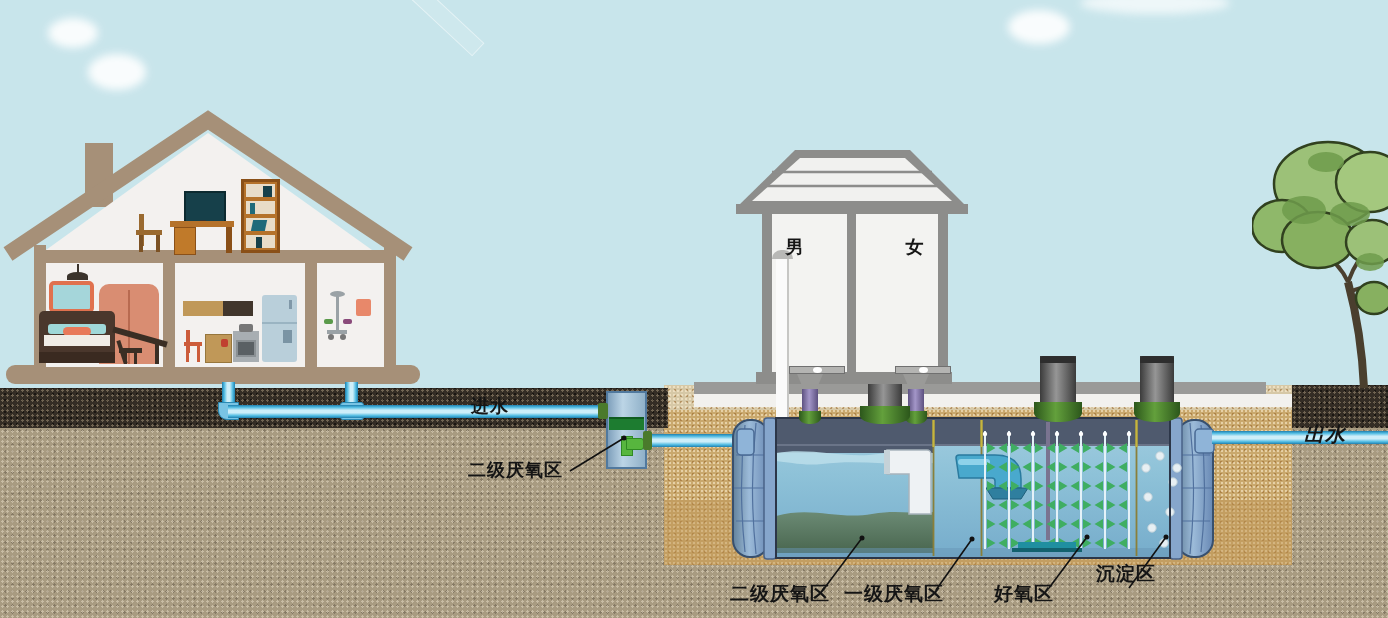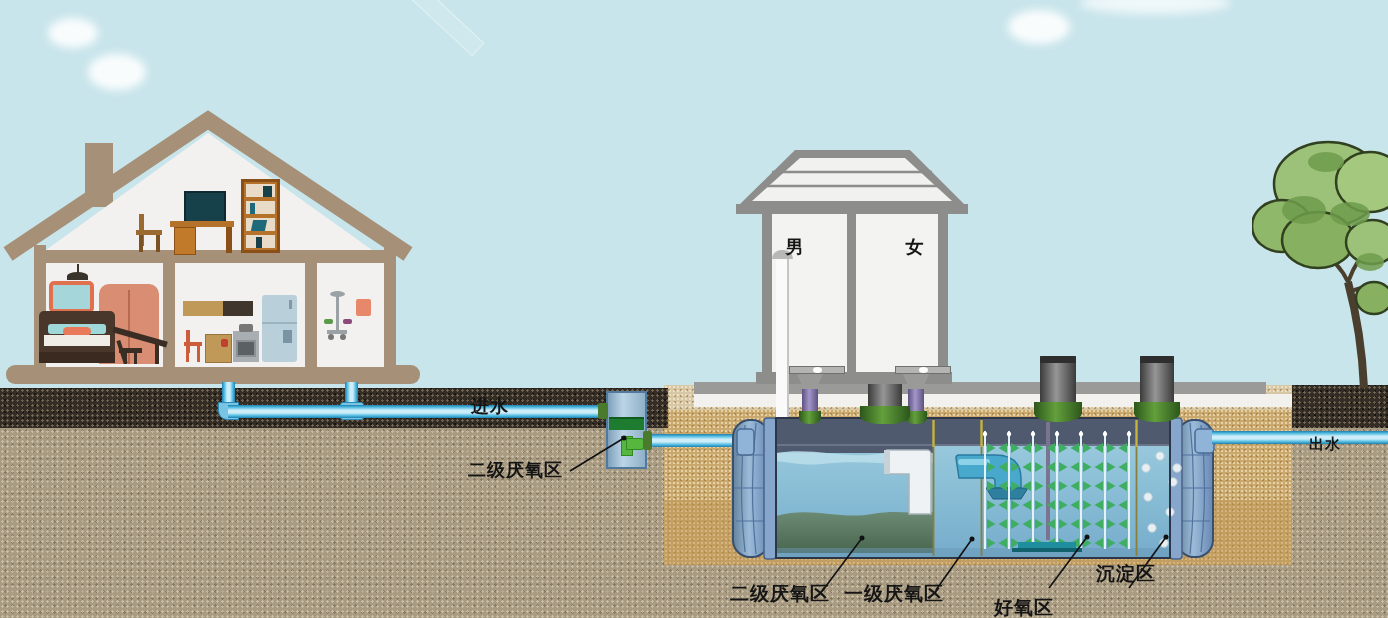--- a/index.html
+++ b/index.html
@@ -318,20 +318,20 @@
   <div class="abs collar" style="left:860px;top:406px;width:50px;height:18px;"></div>
   <div class="abs vent-gray" style="left:1040px;top:356px;width:36px;height:52px;"></div>
   <div class="abs" style="left:1040px;top:356px;width:36px;height:7px;background:#2e2e2e;border-radius:3px 3px 0 0;"></div>
   <div class="abs collar" style="left:1034px;top:402px;width:48px;height:20px;"></div>
   <div class="abs vent-gray" style="left:1140px;top:356px;width:34px;height:52px;"></div>
   <div class="abs" style="left:1140px;top:356px;width:34px;height:7px;background:#2e2e2e;border-radius:3px 3px 0 0;"></div>
   <div class="abs collar" style="left:1134px;top:402px;width:46px;height:20px;"></div>
 
   <div class="lbl" style="left:460px;top:397px;width:60px;font-size:18px;">进水</div>
   <div class="lbl" style="left:468px;top:461px;width:112px;font-size:18px;text-align:left;">二级厌氧区</div>
-  <div class="lbl" style="left:1295px;top:436px;width:60px;font-size:15px;">出水</div>
+  <div class="lbl" style="left:1295px;top:424px;width:60px;font-size:20px;font-style:italic;">出水</div>
   <div class="lbl" style="left:780px;top:238px;width:30px;font-size:18px;">男</div>
   <div class="lbl" style="left:900px;top:238px;width:30px;font-size:18px;">女</div>
   <div class="lbl" style="left:728px;top:584px;width:104px;">二级厌氧区</div>
   <div class="lbl" style="left:842px;top:584px;width:104px;">一级厌氧区</div>
-  <div class="lbl" style="left:972px;top:598px;width:104px;">好氧区</div>
+  <div class="lbl" style="left:972px;top:584px;width:104px;">好氧区</div>
   <div class="lbl" style="left:1052px;top:564px;width:104px;text-align:right;">沉淀区</div>
 </div>
 
 </body></html>

